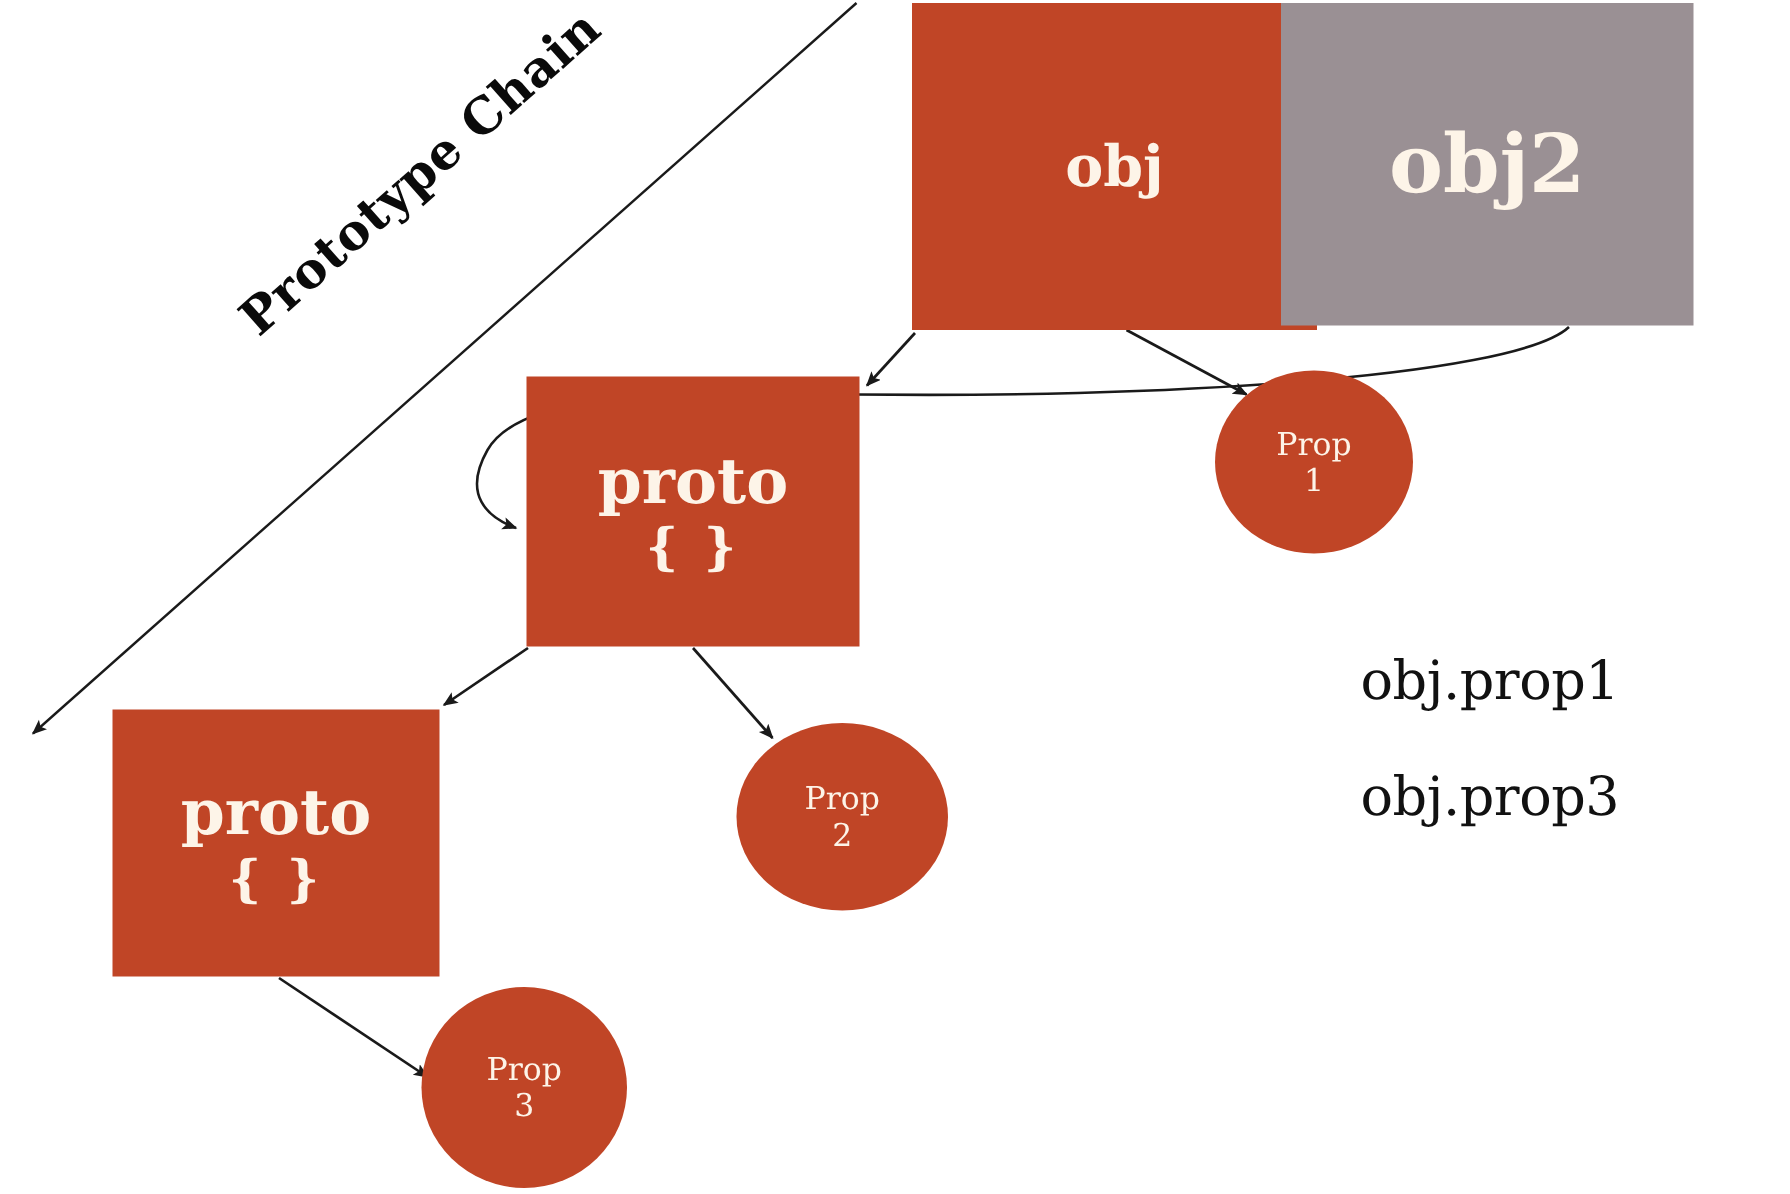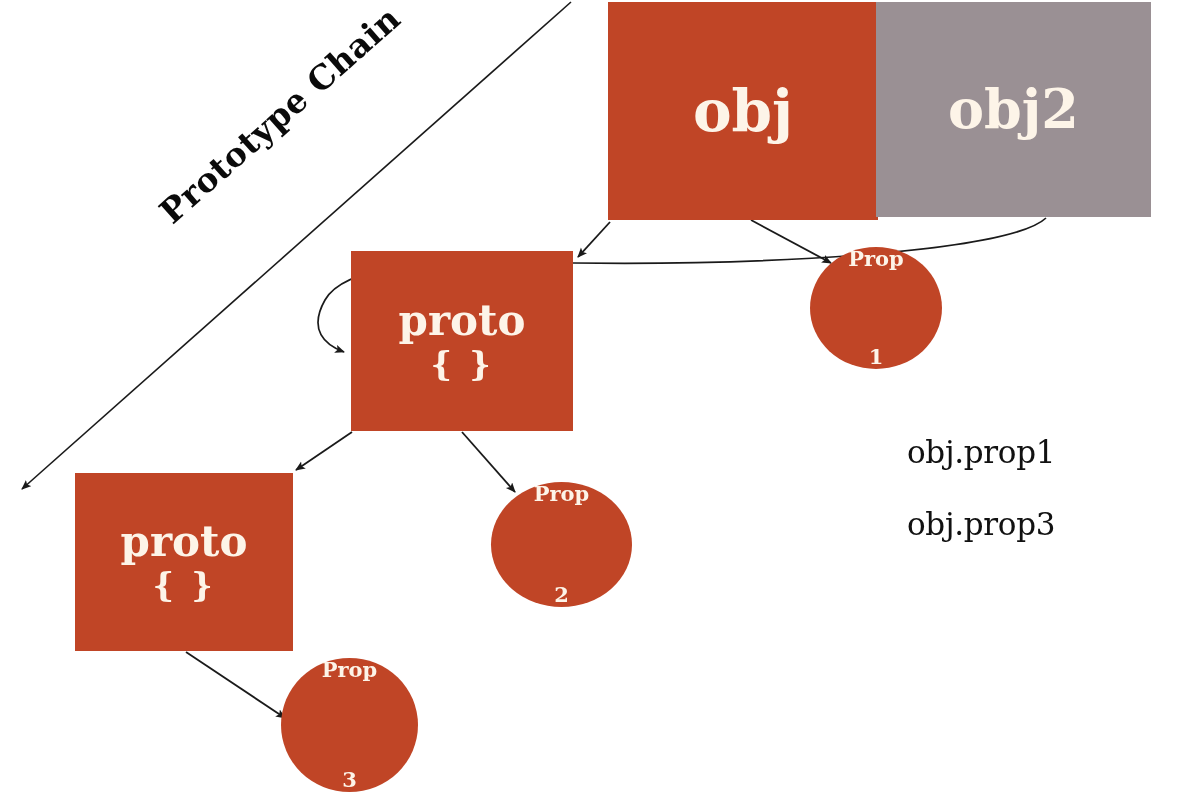--- a/index.html
+++ b/index.html
@@ -36,35 +36,35 @@
     font-weight: bold;
     line-height: 1.05;
     text-align: center;
   }
   .node-circle {
     position: absolute;
     border-radius: 50%;
     display: flex;
     flex-direction: column;
     align-items: center;
-    justify-content: space-between;
+    justify-content: center;
     color: #fdf4e8;
     font-family: "DejaVu Serif", serif;
-    font-weight: bold;
+    font-weight: normal;
     line-height: 1.15;
     text-align: center;
   }
   #obj-box {
     left: 608px; top: 2px; width: 270px; height: 218px;
     background: #c04526;
-    font-size: 58px;
+    font-size: 38px;
     text-align: right;
   }
   #obj2-box {
-    left: 876px; top: 2px; width: 275px; height: 215px;
+    left: 854px; top: 2px; width: 275px; height: 215px;
     background: #9a9094;
     font-size: 54px;
   }
   #proto1-box {
     left: 351px; top: 251px; width: 222px; height: 180px;
     background: #c04526;
     font-size: 42px;
   }
   #proto2-box {
     left: 75px; top: 473px; width: 218px; height: 178px;
@@ -108,21 +108,21 @@
   #expr-list {
     position: absolute;
     left: 907px;
     top: 434px;
     display: flex;
     flex-direction: column;
     gap: 36px;
   }
   .expr-item {
     font-family: "DejaVu Serif", serif;
-    font-size: 31px;
+    font-size: 36px;
     color: #111111;
     white-space: nowrap;
     letter-spacing: -0.3px;
   }
 </style>
 </head>
 <body>
 
 <div id="canvas">
 

